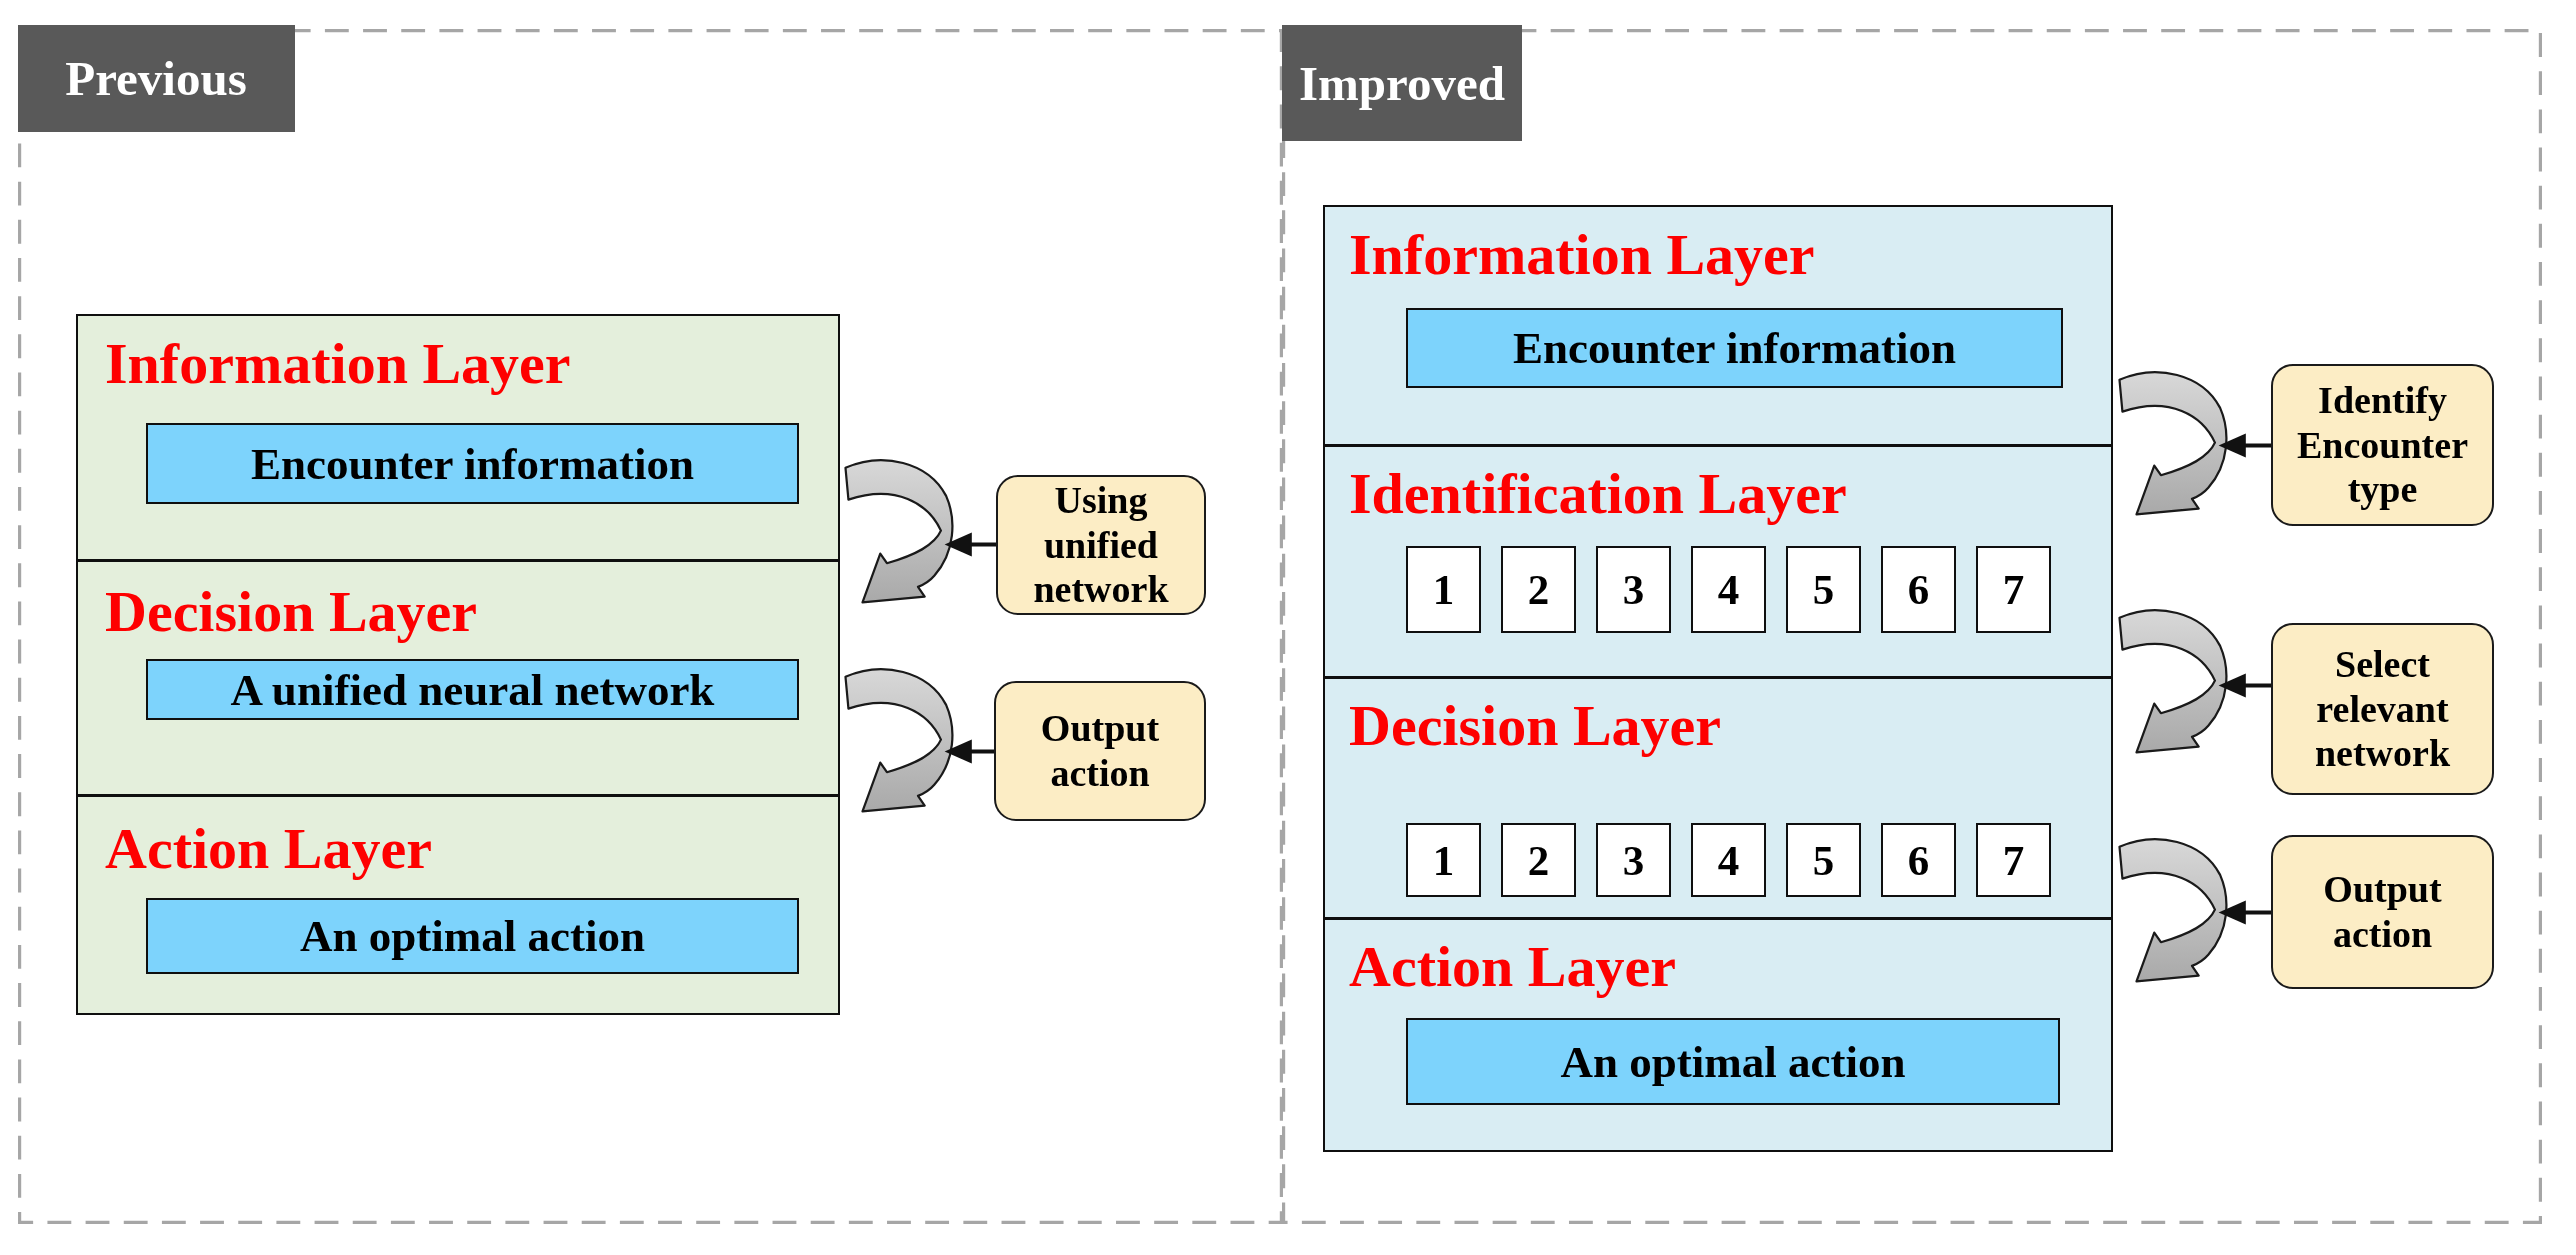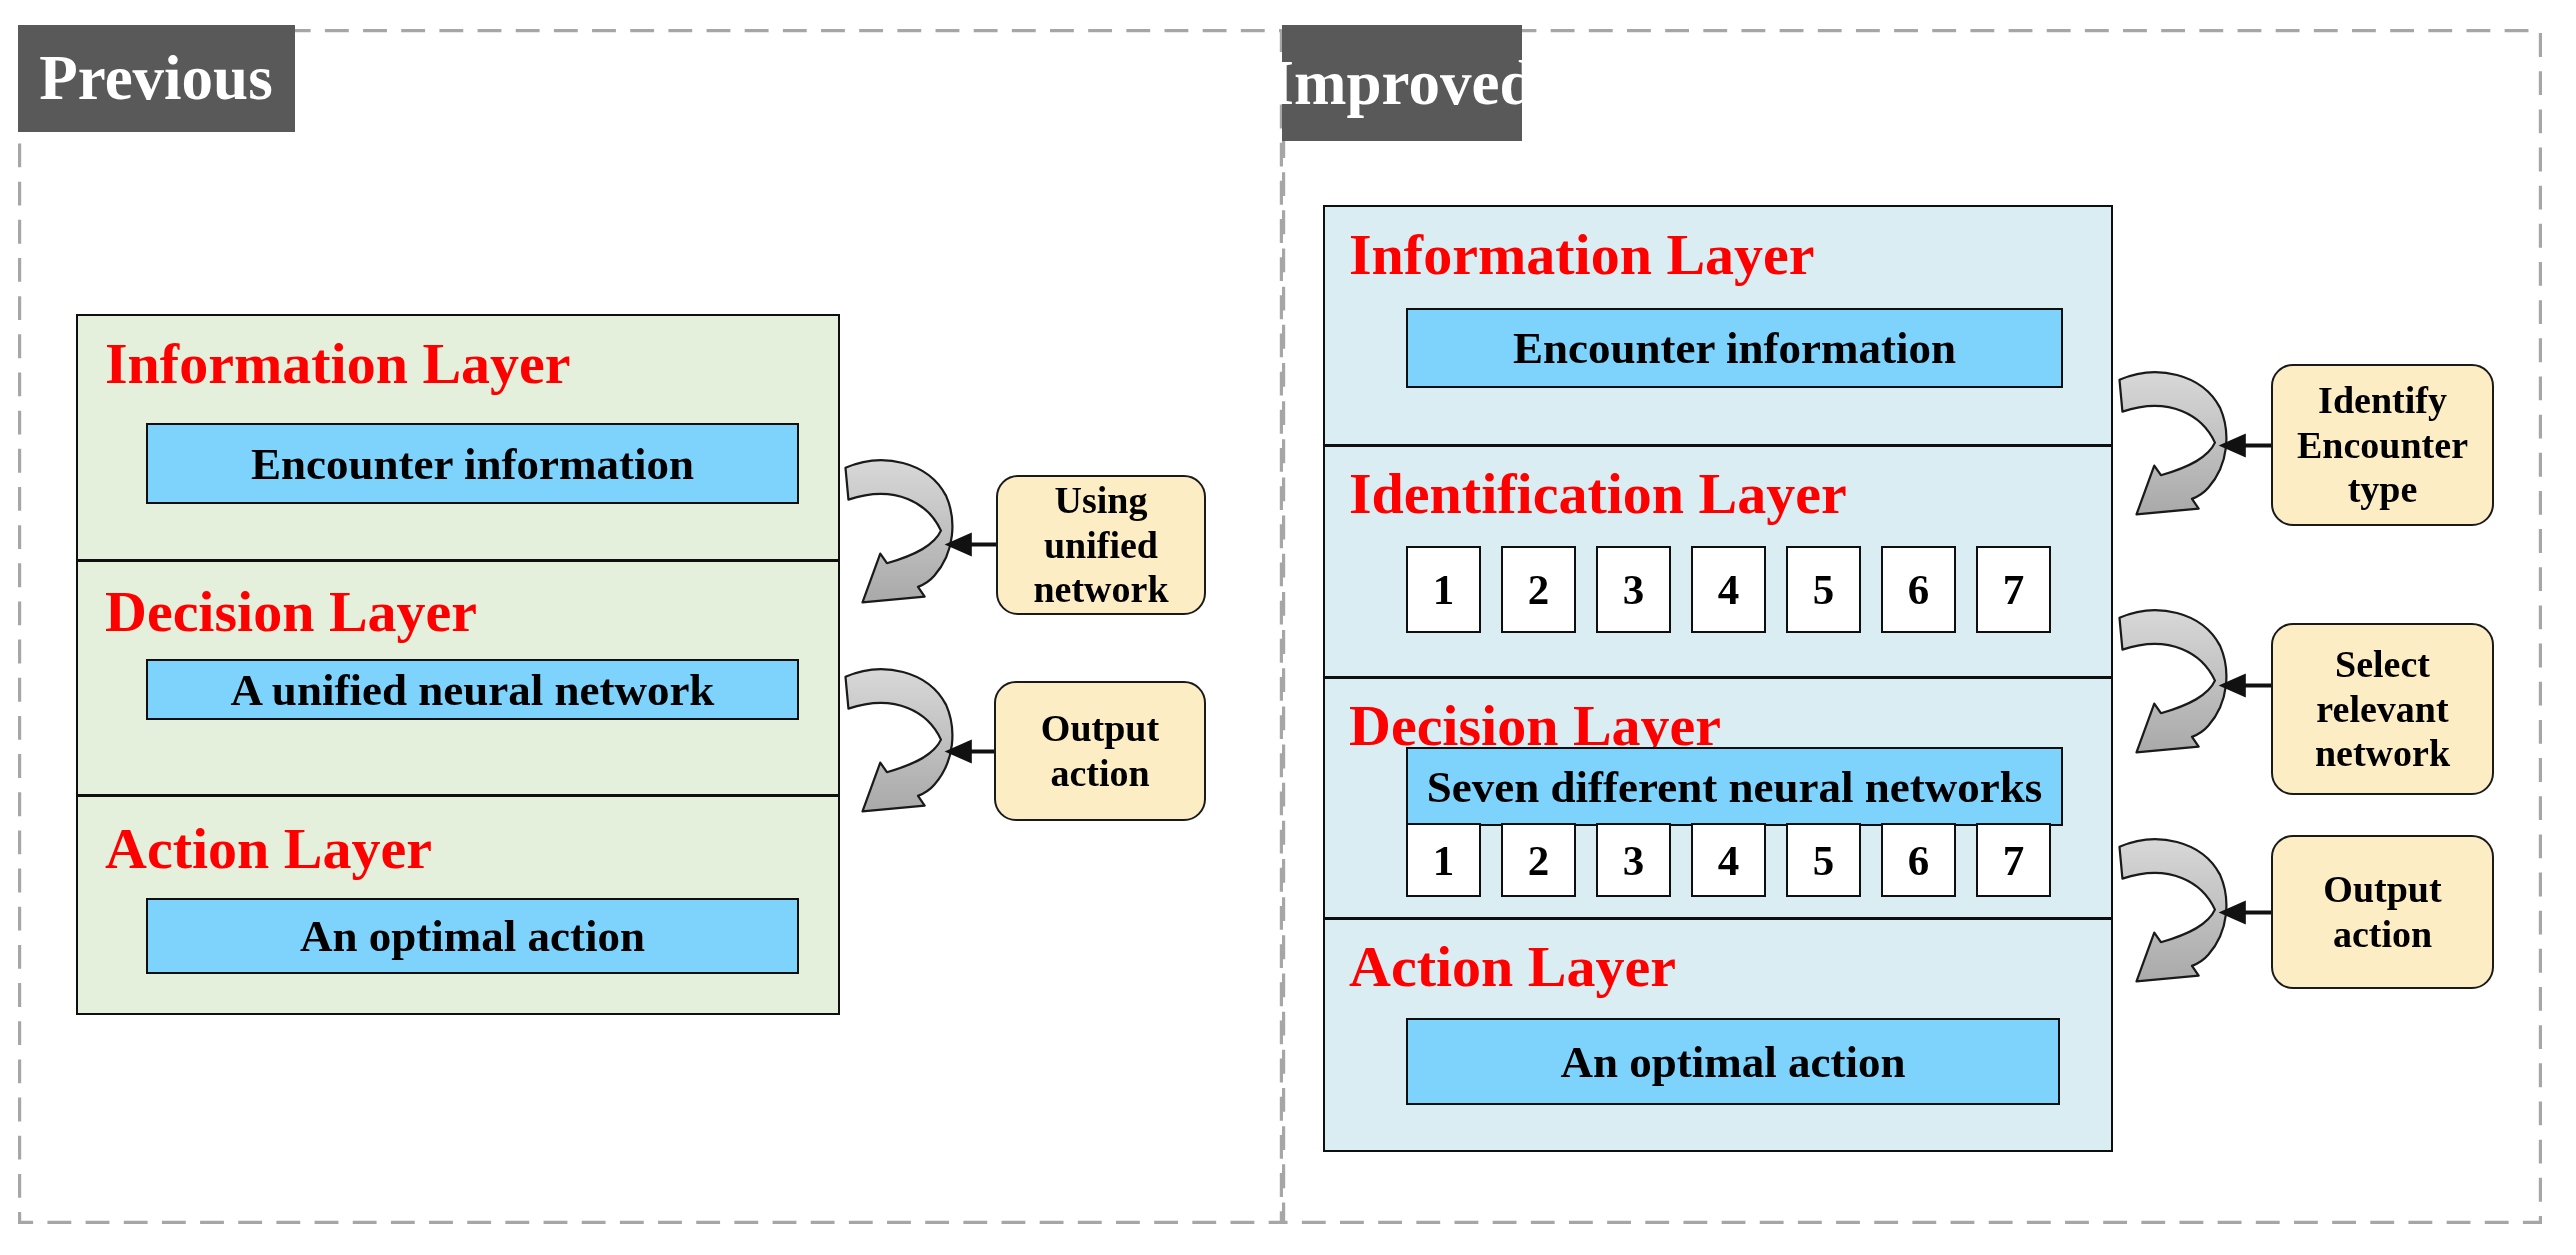--- a/index.html
+++ b/index.html
@@ -11,21 +11,21 @@
     background: #ffffff;
     font-family: "Liberation Serif", "DejaVu Serif", serif;
     overflow: hidden;
   }
   .dashsvg { position: absolute; }
   .plabel {
     position: absolute;
     background: #595959;
     color: #ffffff;
     font-weight: bold;
-    font-size: 63px;
+    font-size: 49px;
     display: flex;
     align-items: center;
     justify-content: center;
     z-index: 3;
   }
   .arch {
     position: absolute;
     border: 2.4px solid #0f0f0f;
     z-index: 2;
   }
@@ -194,23 +194,20 @@
           <span>6</span>
         </div>
       <div class="numcell" style="height:87px;">
           <span>7</span>
         </div>
     </div>
 
     <div class="divider" style="top:469px;"></div>
 
     <div class="lheading" style="left:24px; top:485px;">Decision Layer</div>
-    <div class="wbox" style="left:81px; top:540px; width:657px; height:79px;">
-      <span>Seven different neural networks</span>
-    </div>
     <div class="numrow" style="left:81px; top:616px;">
       <div class="numcell" style="height:74px;">
           <span>1</span>
         </div>
       <div class="numcell" style="height:74px;">
           <span>2</span>
         </div>
       <div class="numcell" style="height:74px;">
           <span>3</span>
         </div>

